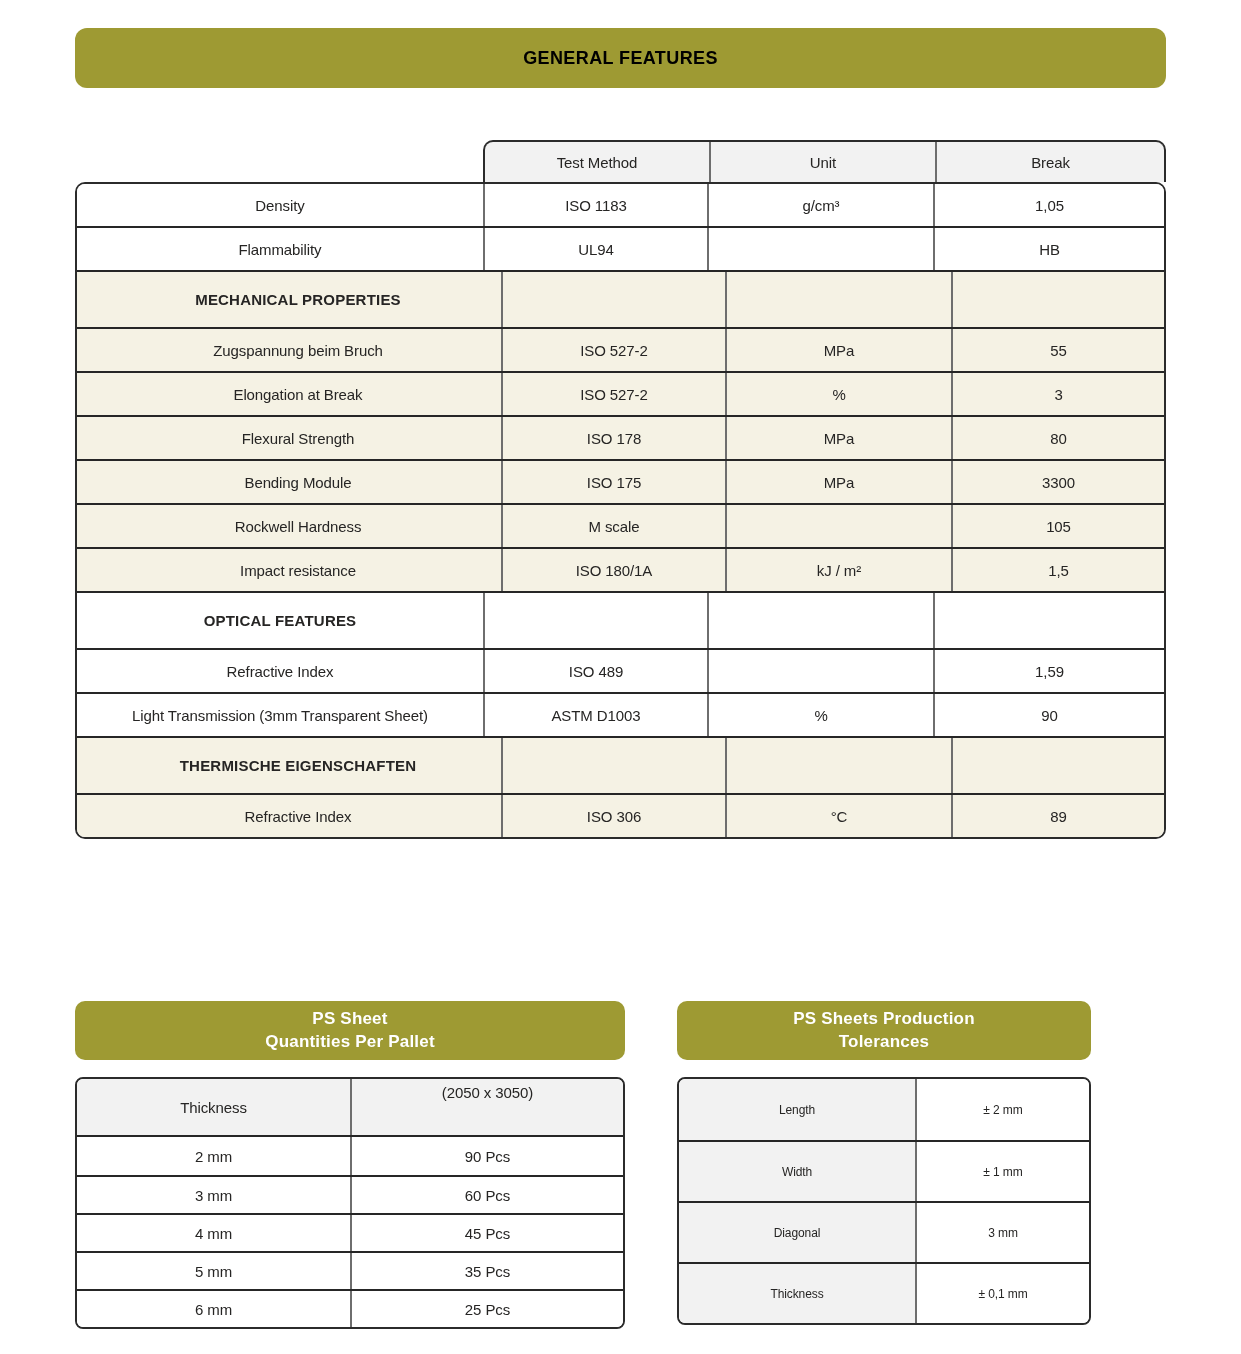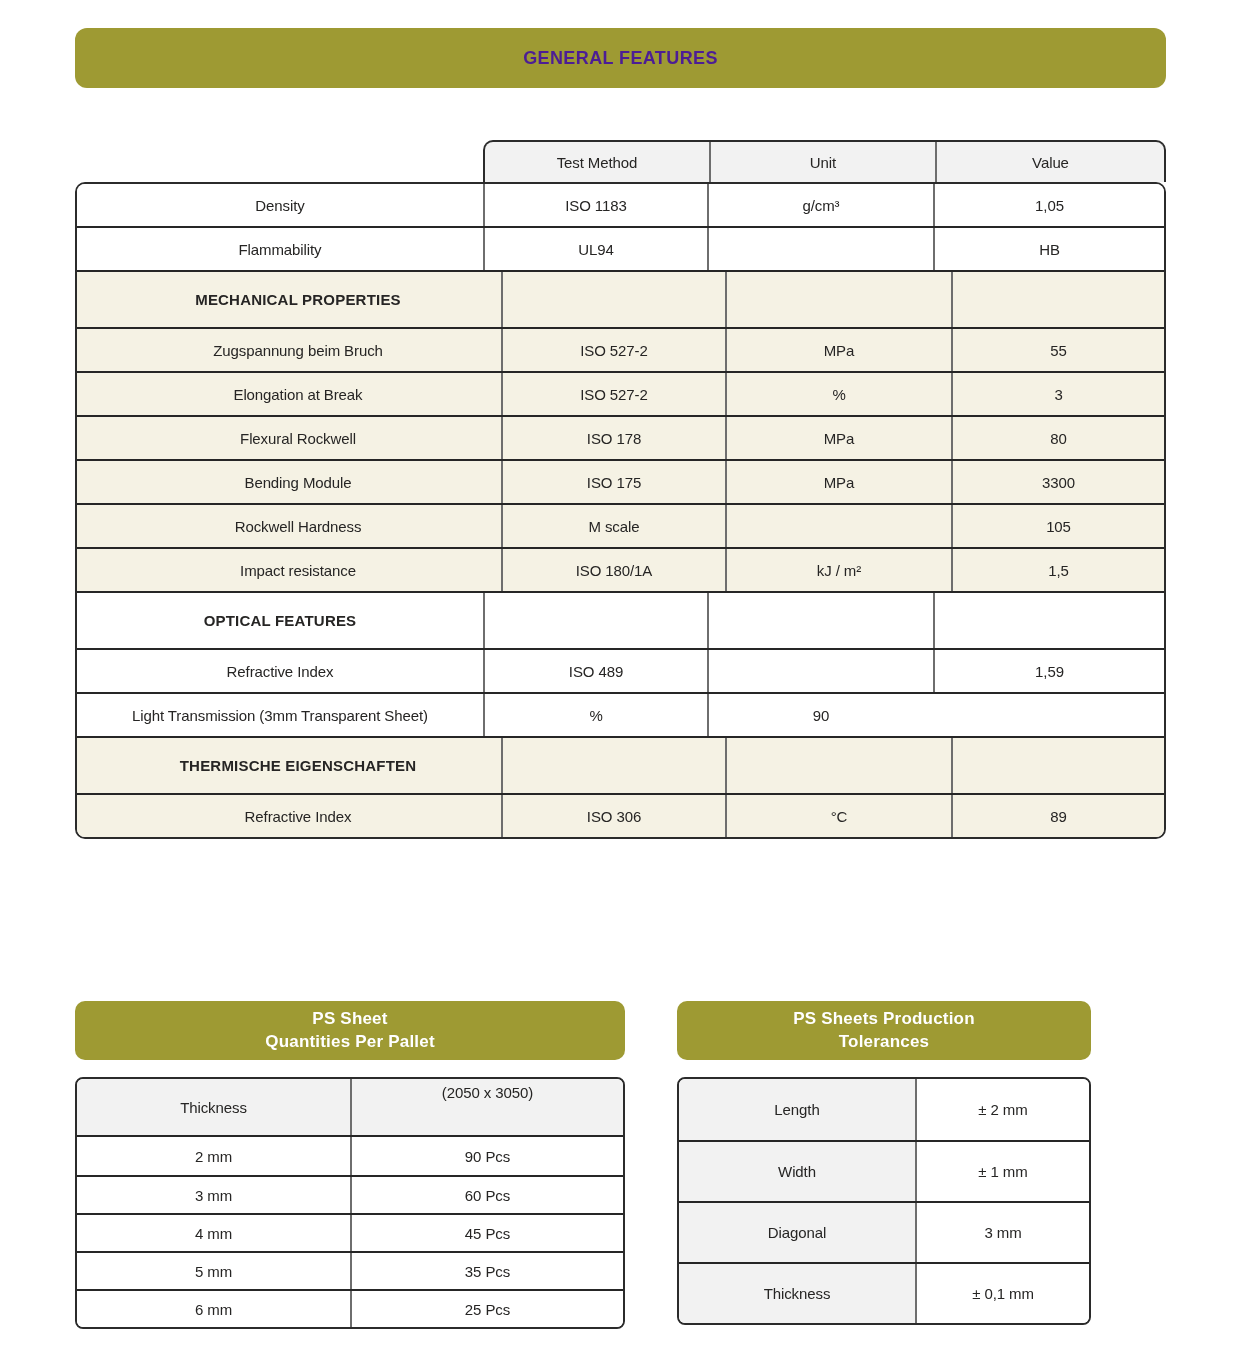--- a/index.html
+++ b/index.html
@@ -15,21 +15,21 @@
 
   
   .main-banner {
     margin-top: 28px;
     height: 60px;
     background: #9e9a33;
     border-radius: 12px;
     display: flex;
     align-items: center;
     justify-content: center;
-    color: #4c1d95;
+    color: #000000;
     font-weight: bold;
     font-size: 18px;
     letter-spacing: 0.4px;
   }
   .sub-banner {
     height: 59px;
     background: #9e9a33;
     border-radius: 10px;
     display: flex;
     flex-direction: column;
@@ -155,41 +155,41 @@
   .tol-row {
     display: grid;
     grid-template-columns: 238px 1fr;
     height: 61px;
   }
   .tol-row + .tol-row { border-top: 2px solid #262626; }
   .tol-row .cell {
     display: flex;
     align-items: center;
     justify-content: center;
-    font-size: 15px;
+    font-size: 12px;
   }
   .tol-row .cell-label {
     background: #f2f2f2;
     border-right: 2px solid #6e6e6e;
   }
   .tol-row .cell-value { background: #ffffff; }
 </style>
 </head>
 <body>
 
 <div class="content">
 
   <div class="main-banner">
     <span>GENERAL FEATURES</span>
   </div>
 
   <div class="gf-header-band">
     <div class="hcell">Test Method</div>
     <div class="hcell">Unit</div>
-    <div class="hcell">Value</div>
+    <div class="hcell">Break</div>
   </div>
 
   <div class="gf-table">
       <div class="gf-row white">
         <div class="gf-cell">Density</div>
         <div class="gf-cell">ISO 1183</div>
         <div class="gf-cell">g/cm³</div>
         <div class="gf-cell">1,05</div>
       </div>
       <div class="gf-row white">
@@ -210,21 +210,21 @@
         <div class="gf-cell">MPa</div>
         <div class="gf-cell">55</div>
       </div>
       <div class="gf-row beige">
         <div class="gf-cell">Elongation at Break</div>
         <div class="gf-cell">ISO 527-2</div>
         <div class="gf-cell">%</div>
         <div class="gf-cell">3</div>
       </div>
       <div class="gf-row beige">
-        <div class="gf-cell">Flexural Rockwell</div>
+        <div class="gf-cell">Flexural Strength</div>
         <div class="gf-cell">ISO 178</div>
         <div class="gf-cell">MPa</div>
         <div class="gf-cell">80</div>
       </div>
       <div class="gf-row beige">
         <div class="gf-cell">Bending Module</div>
         <div class="gf-cell">ISO 175</div>
         <div class="gf-cell">MPa</div>
         <div class="gf-cell">3300</div>
       </div>
@@ -247,20 +247,21 @@
         <div class="gf-cell"></div>
       </div>
       <div class="gf-row white">
         <div class="gf-cell">Refractive Index</div>
         <div class="gf-cell">ISO 489</div>
         <div class="gf-cell"></div>
         <div class="gf-cell">1,59</div>
       </div>
       <div class="gf-row white">
         <div class="gf-cell">Light Transmission (3mm Transparent Sheet)</div>
+        <div class="gf-cell">ASTM D1003</div>
         <div class="gf-cell">%</div>
         <div class="gf-cell">90</div>
       </div>
       <div class="gf-row beige section">
         <div class="gf-cell">THERMISCHE EIGENSCHAFTEN</div>
         <div class="gf-cell"></div>
         <div class="gf-cell"></div>
         <div class="gf-cell"></div>
       </div>
       <div class="gf-row beige">

